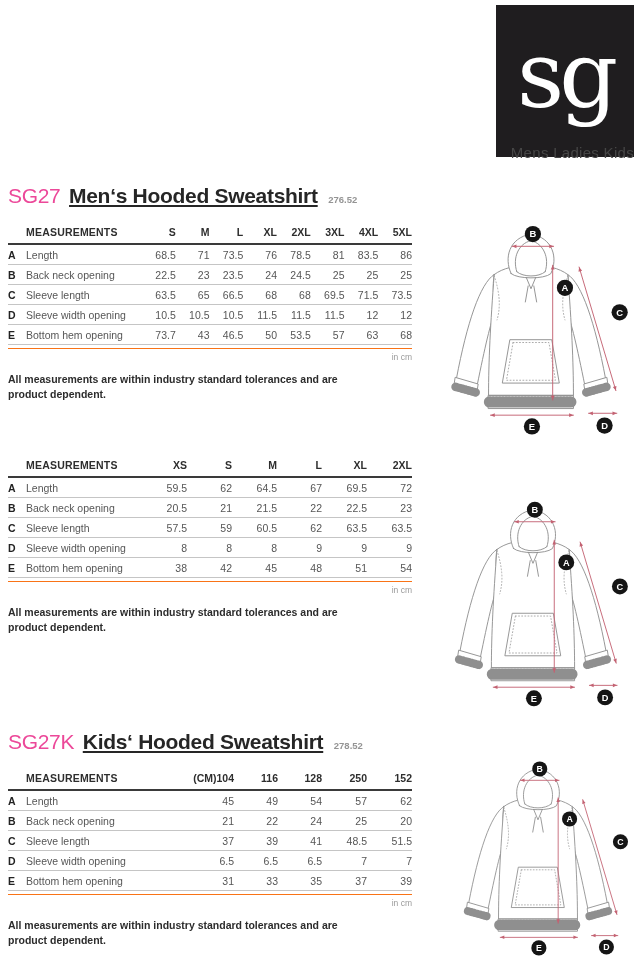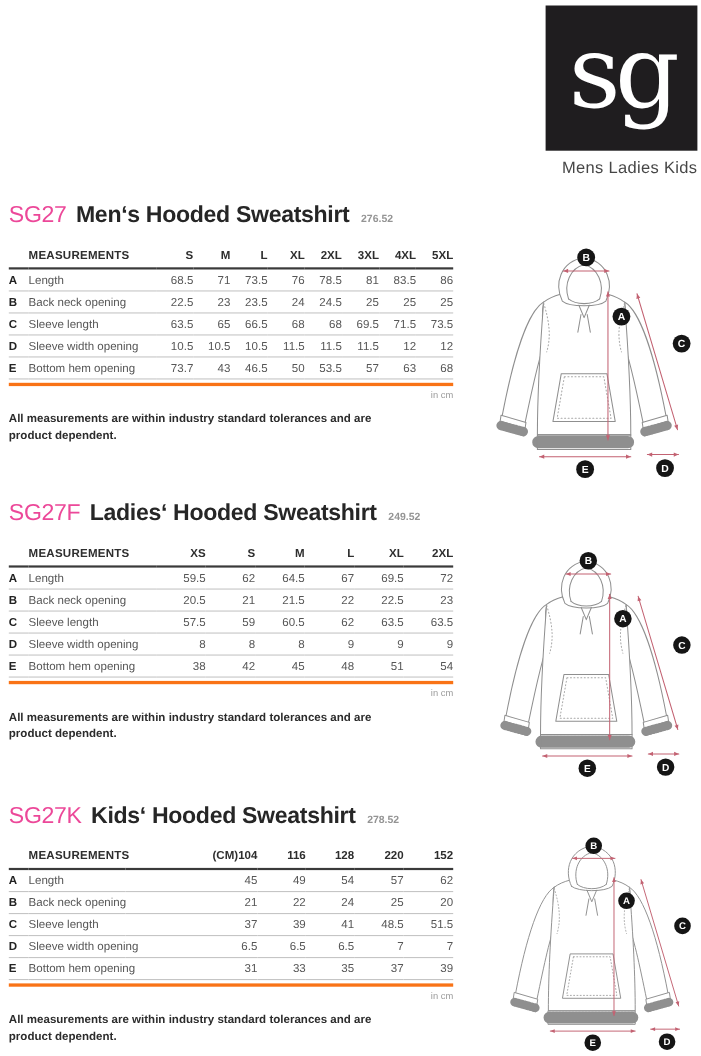--- a/index.html
+++ b/index.html
@@ -1,33 +1,33 @@
 <!DOCTYPE html>
 <html><head>
 <meta charset="utf-8">
 <style>
   html,body{margin:0;padding:0;background:#fff;}
   .page{position:relative;width:637px;height:960px;background:#ffffff;overflow:hidden;
         font-family:"Liberation Sans",sans-serif;color:#2b2b2b;}
 
   
-  .logo-box{position:absolute;top:5px;right:3px;width:138px;height:132px;background:#1f1d1f;
+  .logo-box{position:absolute;top:5px;right:3px;width:138px;height:152px;background:#1f1d1f;
             display:flex;align-items:center;justify-content:center;margin-left:24px;}
   .logo-text{font-family:"DejaVu Serif",serif;color:#ffffff;font-size:92px;line-height:1;
              letter-spacing:-5px;transform:translateY(-5px);}
   .tagline{position:absolute;top:144px;right:3px;font-size:15px;color:#464646;letter-spacing:.3px;}
 
   
   section.product{position:absolute;left:8px;width:412px;}
   .sec-title{font-size:21px;line-height:1.1;letter-spacing:-.3px;margin-bottom:15px;white-space:nowrap;}
   .sec-title .code{font-weight:400;color:#ec4899;}
-  .sec-title .name{font-weight:800;color:#262626;margin-left:3px;}
+  .sec-title .name{font-weight:800;color:#262626;margin-left:3px;text-decoration:underline;}
   .sec-title .ref{font-size:9.5px;font-weight:700;color:#949494;margin-left:5px;letter-spacing:0;}
 
-  .table-wrap{width:404px;border-bottom:3px solid #f97316;padding-bottom:3px;}
+  .table-wrap{width:404px;border-bottom:1px solid #f97316;padding-bottom:3px;}
   table.meas{border-collapse:collapse;table-layout:fixed;width:404px;font-size:10.5px;}
   table.meas th{font-weight:700;color:#2e2e2e;text-align:right;padding:4px 0 5px 0;white-space:nowrap;}
   table.meas tr.top-hdr th{border-bottom:none;padding:3px 0 4px 0;}
   table.meas tr.main-hdr th{border-bottom:2px solid #3a3a3a;}
   table.meas th.lbl{text-align:left;letter-spacing:.2px;}
   table.meas td{padding:3.5px 0;border-bottom:1px solid #c5c5c5;white-space:nowrap;}
   table.meas td.key{font-weight:700;color:#222;text-align:left;}
   table.meas td.lbl{text-align:left;color:#565656;}
   table.meas td.num{text-align:right;color:#565656;}
 
@@ -144,25 +144,20 @@
               <td class="num">68</td>
             </tr>
           </tbody>
         </table>
     </div>
     <div class="incm">in cm</div>
     <div class="note">All measurements are within industry standard tolerances and are product dependent.</div>
   </section>
 
   <section class="product" style="top:455px">
-    <div class="sec-title">
-      <span class="code">SG27F</span>
-      <span class="name">Ladies‘ Hooded Sweatshirt</span>
-      <span class="ref">249.52</span>
-    </div>
     <div class="table-wrap">
       <table class="meas">
           <colgroup>
             <col style="width: 18px;">
             <col style="width: 116px;">
             <col style="width: 45px;">
             <col style="width: 45px;">
             <col style="width: 45px;">
             <col style="width: 45px;">
             <col style="width: 45px;">
@@ -255,21 +250,21 @@
             <col style="width: 45px;">
             <col style="width: 45px;">
           </colgroup>
           <thead>
             <tr class="main-hdr">
               <th class="lbl"></th>
               <th class="lbl">MEASUREMENTS</th>
               <th>(CM)104</th>
               <th>116</th>
               <th>128</th>
-              <th>220</th>
+              <th>250</th>
               <th>152</th>
             </tr>
           </thead>
           <tbody>
             <tr>
               <td class="key">A</td>
               <td class="lbl">Length</td>
               <td class="num">45</td>
               <td class="num">49</td>
               <td class="num">54</td>

